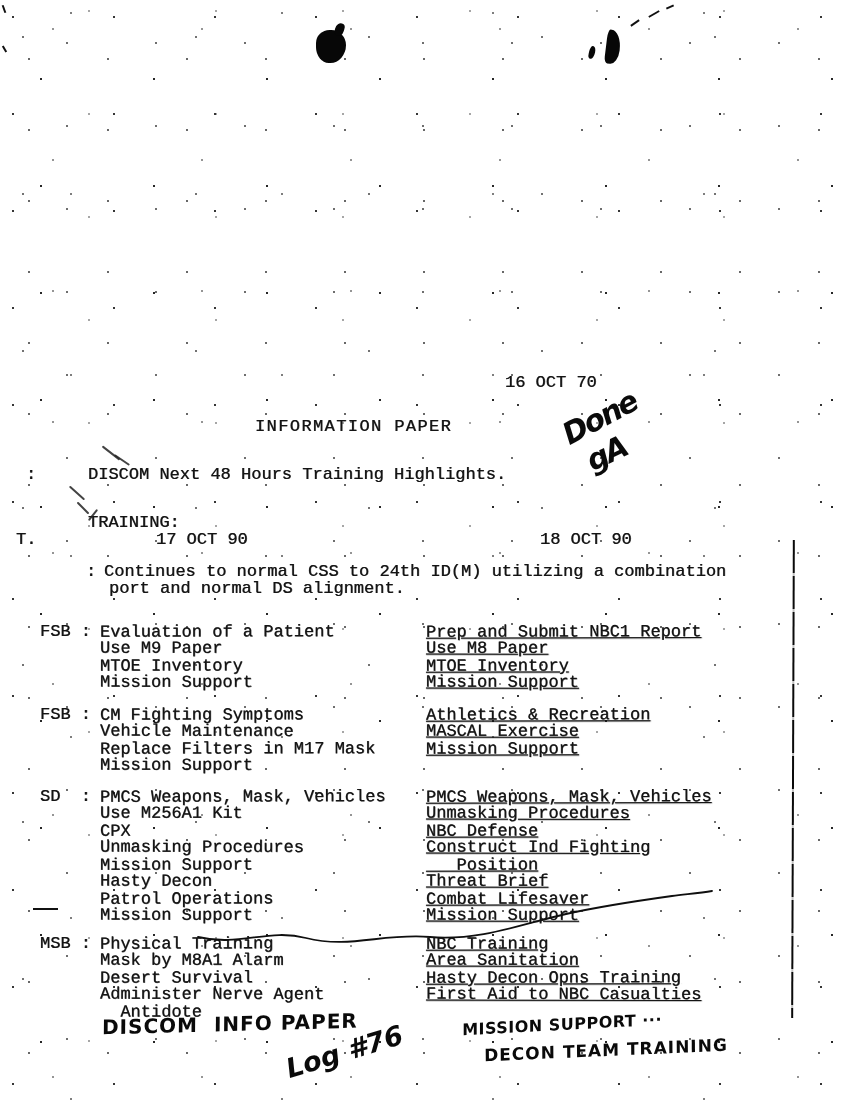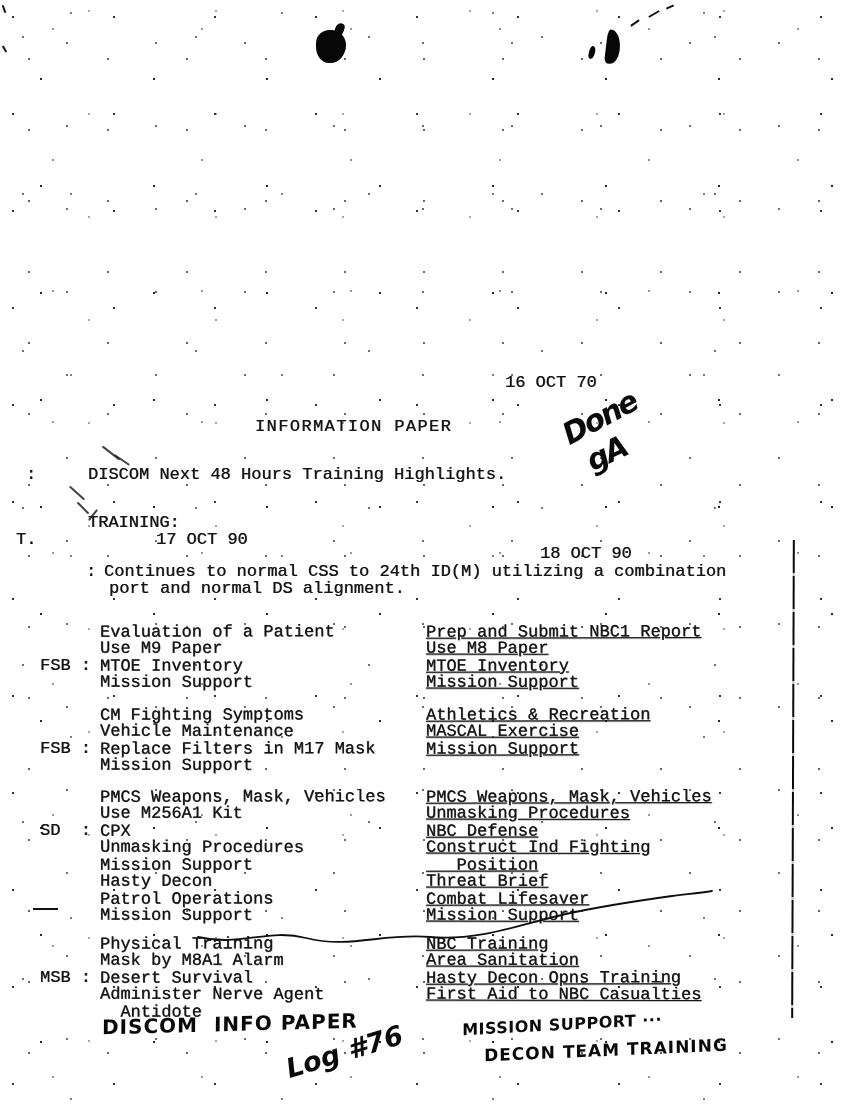--- a/index.html
+++ b/index.html
@@ -24,21 +24,21 @@
     background-image:
       radial-gradient(circle at 23px 37px,#000 0.9px,transparent 1.3px),
       radial-gradient(circle at 71px 13px,#111 0.7px,transparent 1.1px);
     background-size:173px 157px,211px 181px;
   }
   .typed{position:absolute;inset:0;color:#191919;
     text-shadow:0.45px 0.35px 0.5px rgba(25,25,25,.6), -0.3px 0.2px 0.4px rgba(25,25,25,.35);
     filter:blur(0.28px) contrast(1.05);}
   .t{position:absolute;font-size:17px;line-height:17px;white-space:pre;letter-spacing:0;}
   .block{position:absolute;left:0;width:848px;}
-  .lbl{position:absolute;left:40px;top:0;font-size:17px;line-height:17px;white-space:pre;margin-top:34px;}
+  .lbl{position:absolute;left:40px;top:0;font-size:17px;line-height:17px;white-space:pre;}
   .col{position:absolute;top:0;}
   .col div{font-size:17px;line-height:17px;white-space:pre;}
   .col.leftcol{left:100px;}
   .col.rightcol{left:426px;text-decoration:underline;}
   .col div:nth-child(odd){transform:translateY(.4px) rotate(-.12deg);}
   .col div:nth-child(even){transform:translateY(-.2px) rotate(.1deg);}
   .title{letter-spacing:1.4px;}
   
   .hand{position:absolute;inset:0;color:#0a0a0a;font-family:"DejaVu Sans",sans-serif;}
   .hw{position:absolute;white-space:pre;}
@@ -82,21 +82,21 @@
 
     <div class="t" style="left:505px;top:374px">16 OCT 70</div>
     <div class="t title" style="left:255px;top:418px">INFORMATION PAPER</div>
 
     <div class="t" style="left:26px;top:466px">:</div>
     <div class="t" style="left:88px;top:466px">DISCOM Next 48 Hours Training Highlights.</div>
 
     <div class="t" style="left:88px;top:514px">TRAINING:</div>
     <div class="t" style="left:16px;top:531px">T.</div>
     <div class="t" style="left:156px;top:531px">17 OCT 90</div>
-    <div class="t" style="left:540px;top:545px">18 OCT 90</div>
+    <div class="t" style="left:540px;top:531px">18 OCT 90</div>
 
     <div class="t" style="left:86px;top:563px">:</div>
     <div class="t" style="left:104px;top:563px">Continues to normal CSS to 24th ID(M) utilizing a combination</div>
     <div class="t" style="left:109px;top:580px">port and normal DS alignment.</div>
 
     <div class="block" style="top:623px">
       <div class="lbl">FSB :</div>
       <div class="col leftcol">
         <div>Evaluation of a Patient</div>
         <div>Use M9 Paper</div>

